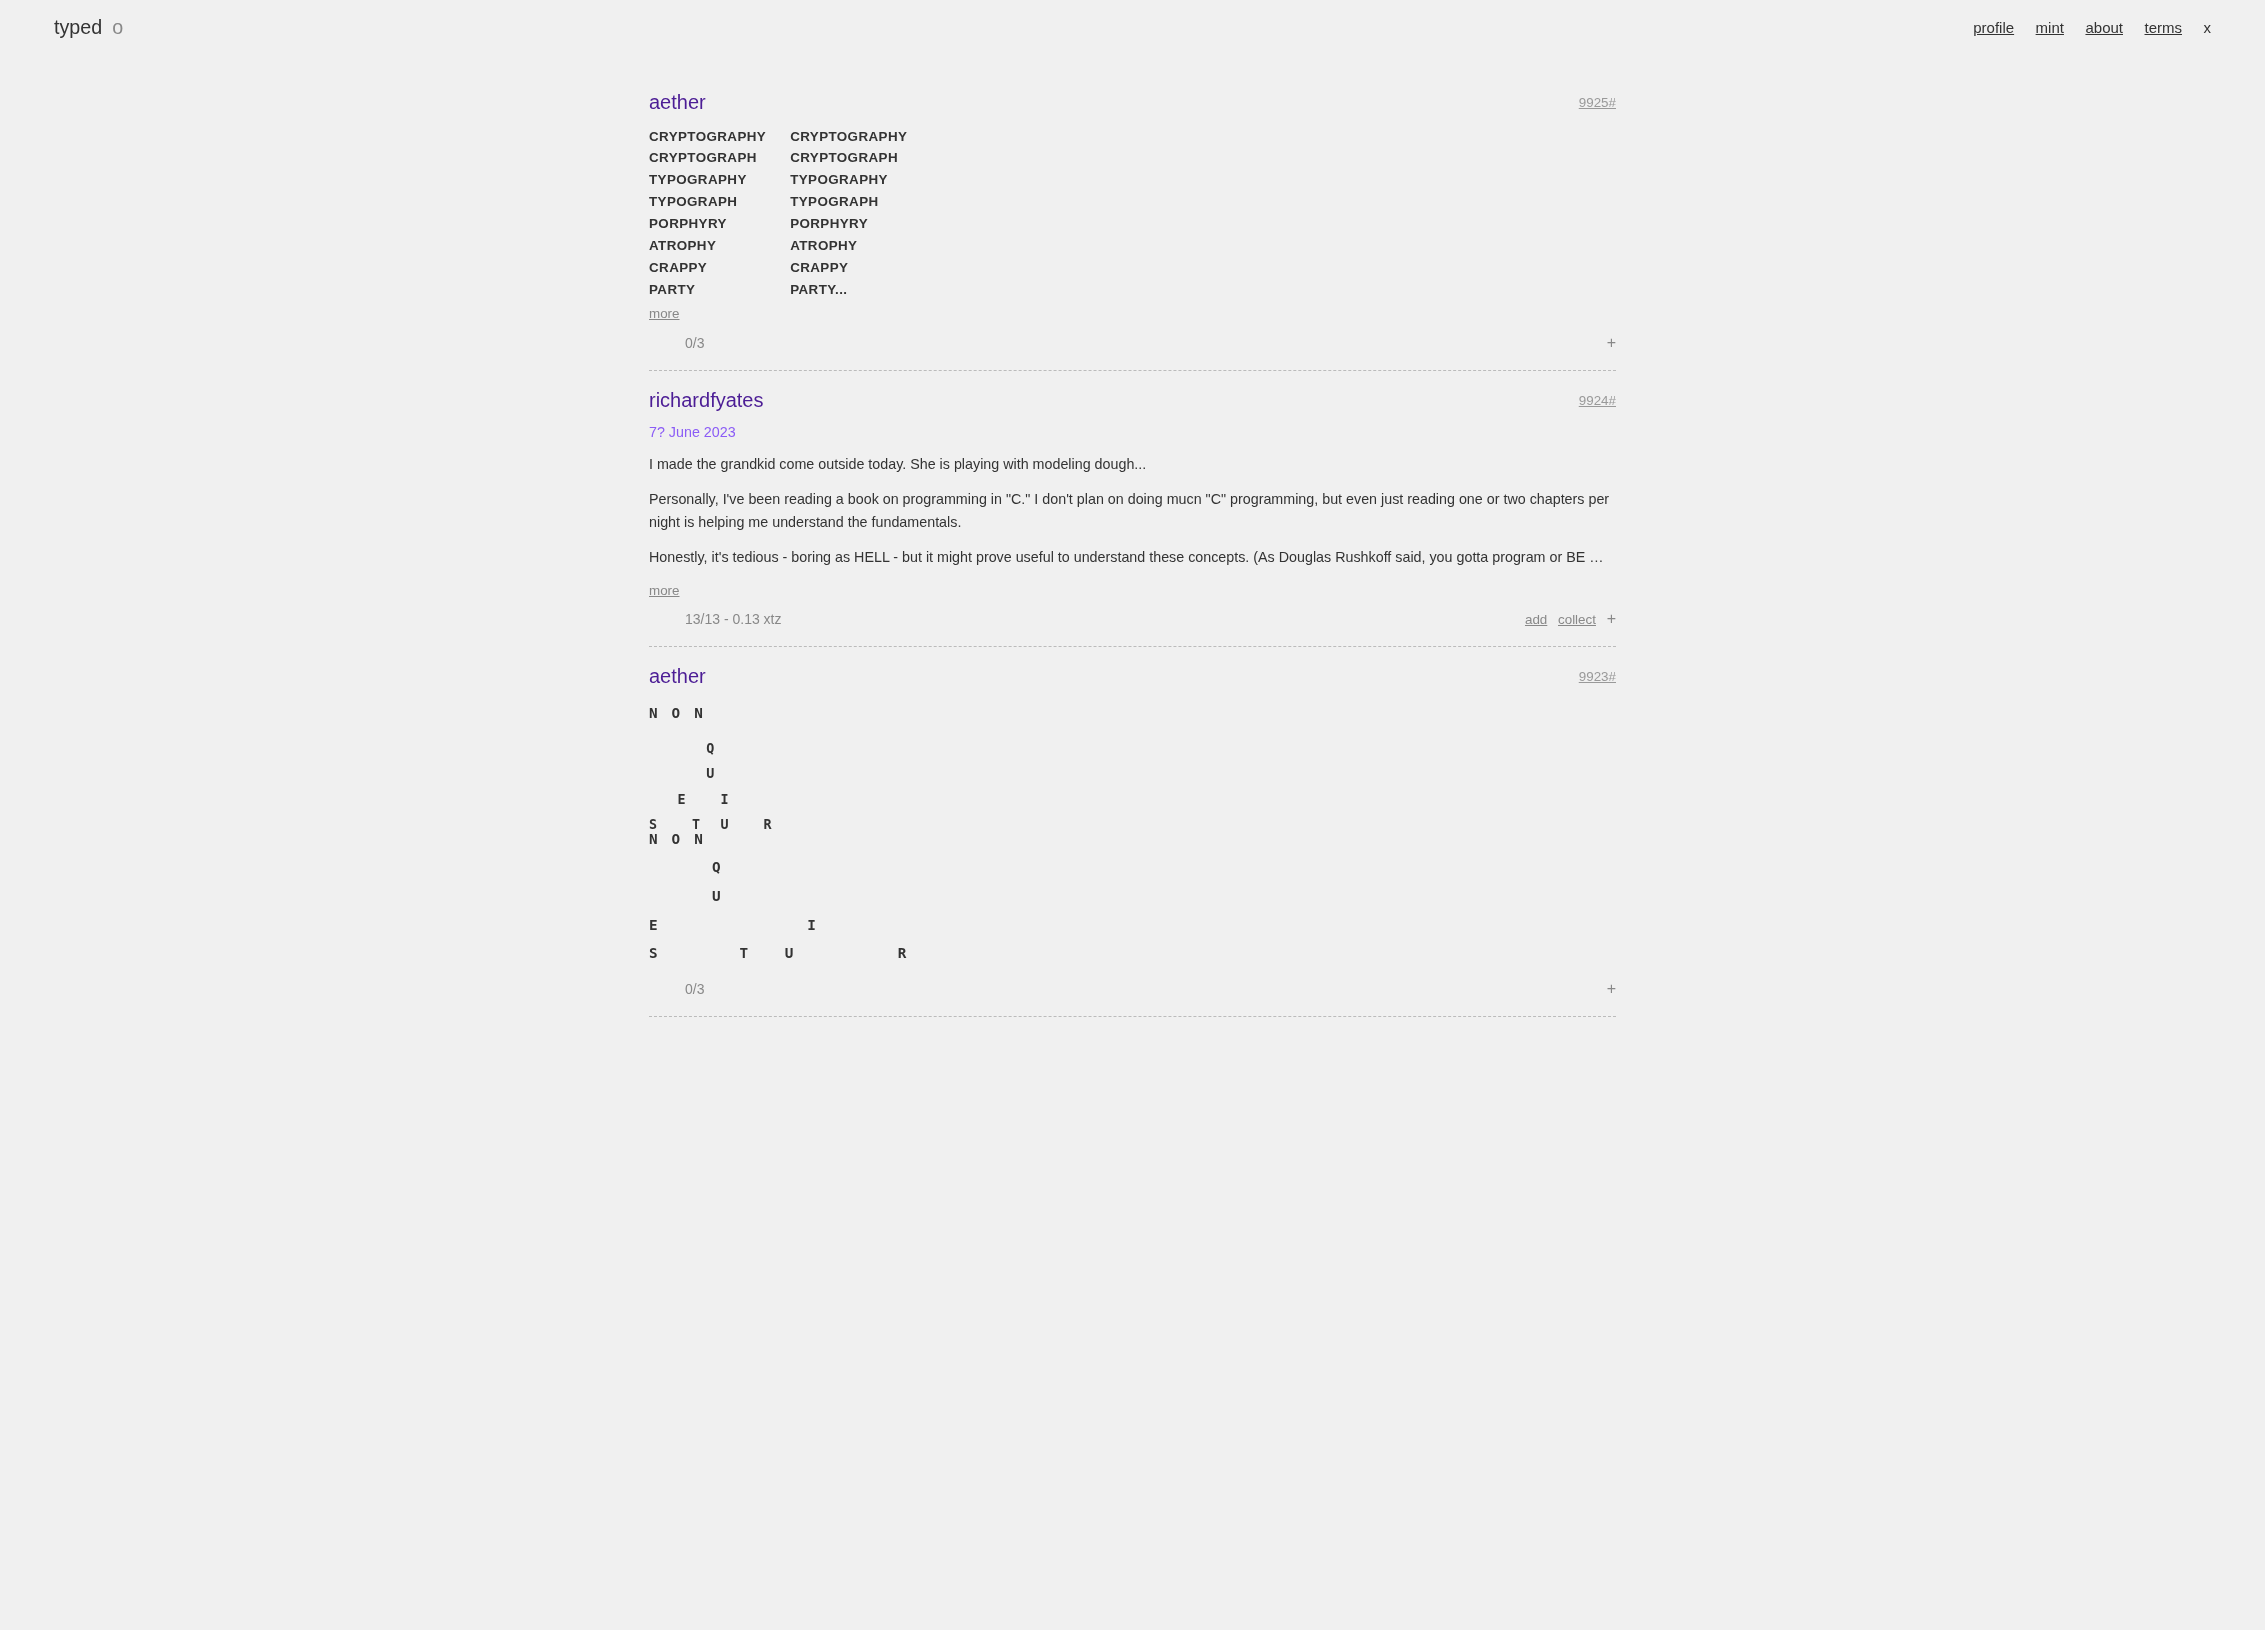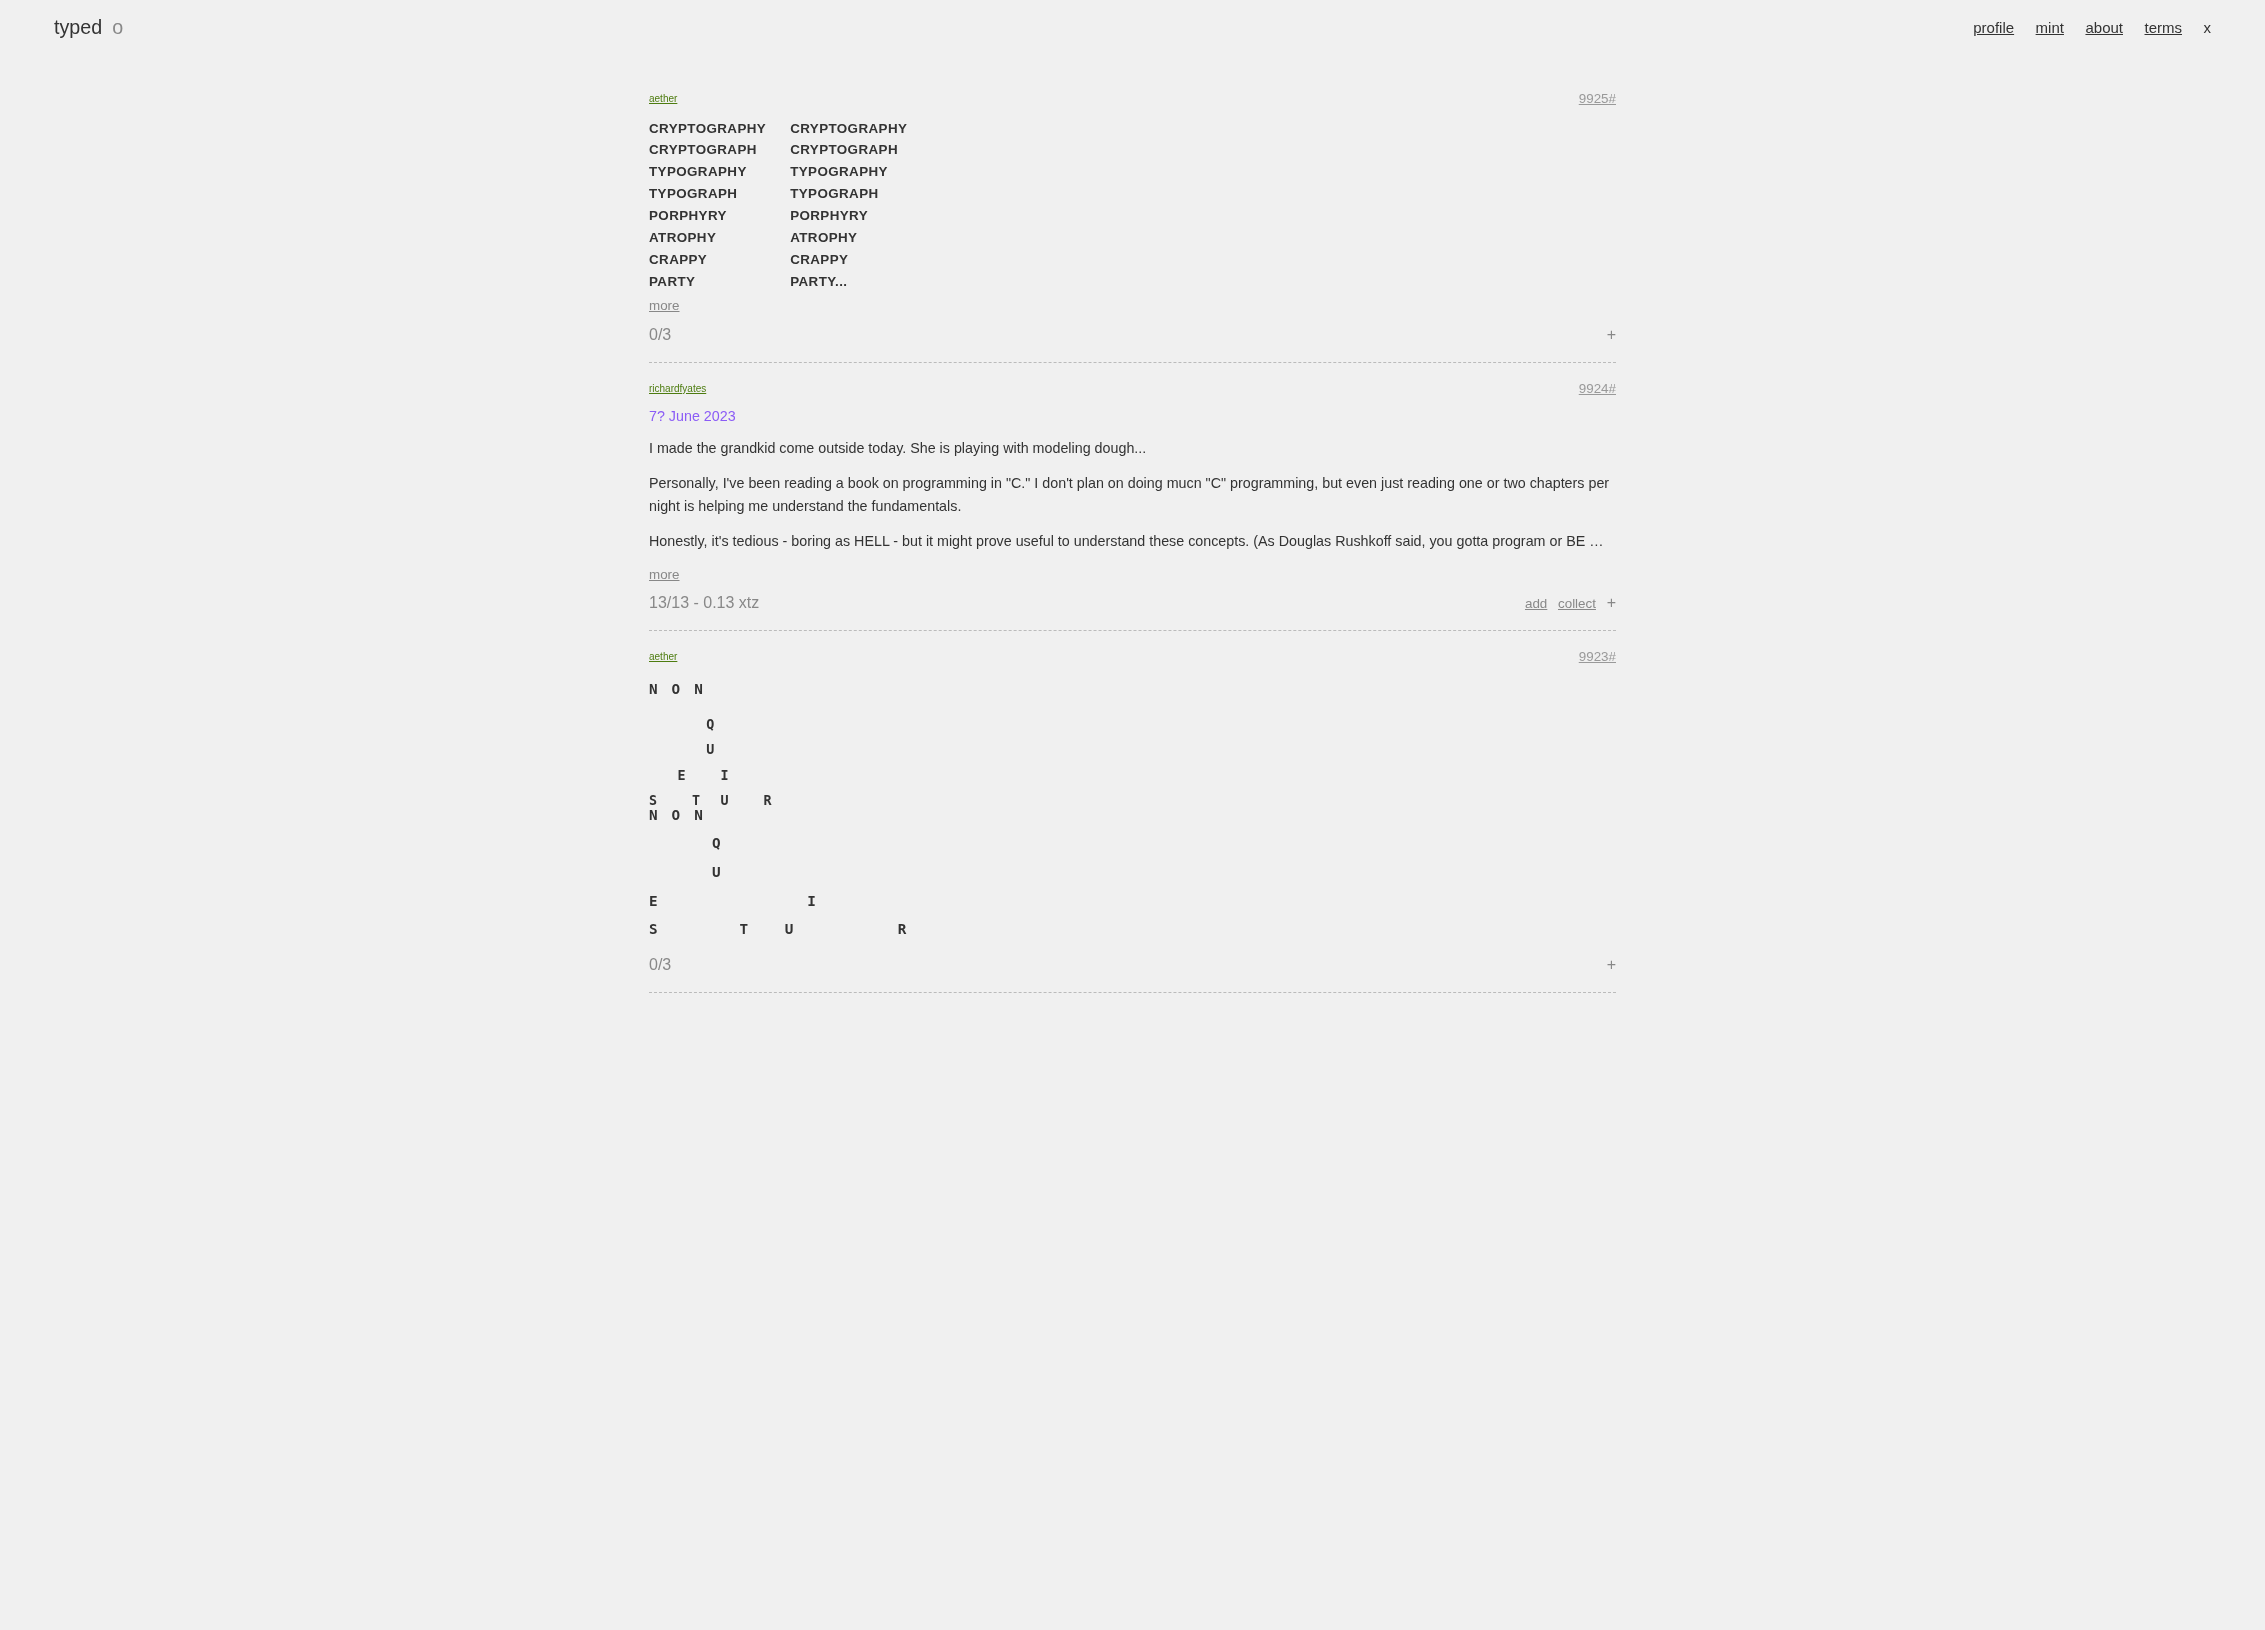--- a/index.html
+++ b/index.html
@@ -76,41 +76,41 @@
     }
 
     .post-header {
       display: flex;
       justify-content: space-between;
       align-items: center;
       margin-bottom: 12.5px;
     }
 
     .post-author {
-      color: #4d7c0f;
-      text-decoration: underline;
-      font-size: 10px;
+      color: #4c1d95;
+      font-size: 20px;
     }
 
     .post-number {
       color: #999;
       font-size: 13.4px;
       text-decoration: underline;
     }
 
     .post-footer {
       display: flex;
       justify-content: space-between;
       align-items: center;
       margin-top: 12.5px;
     }
 
     .post-score {
       color: #888;
-      font-size: 16px;
+      font-size: 14px;
+      margin-left: 36px;
     }
 
     .post-actions {
       display: flex;
       gap: 10.7px;
       align-items: center;
     }
 
     .post-actions a {
       color: #888;

